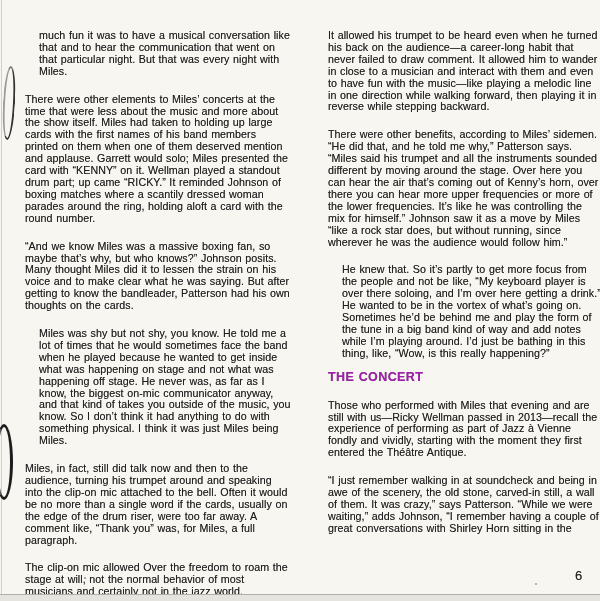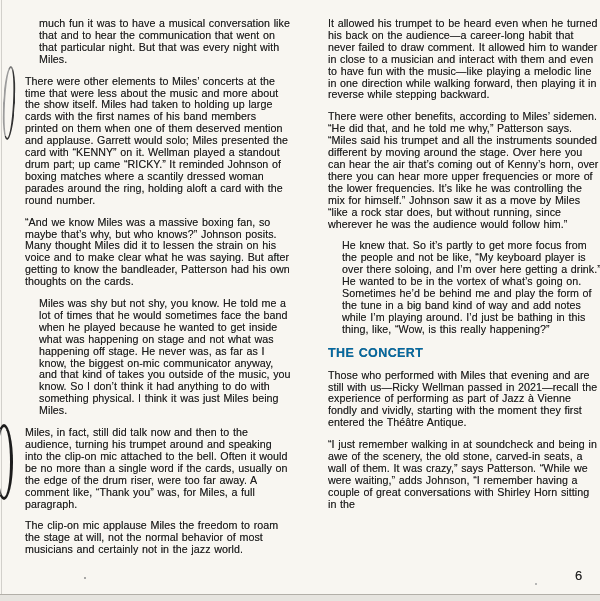--- a/index.html
+++ b/index.html
@@ -17,29 +17,29 @@
     color: #1e1e1e;
     font-size: 10.7px;
     line-height: 11.9px;
     letter-spacing: 0.05px;
     word-spacing: 0.6px;
     text-shadow: 0 0 0.5px rgba(30,30,30,0.55);
     text-align: left;
   }
   .col-left  { left: 25px;  width: 266px; }
   .col-right { left: 328px; width: 273px; }
-  .col p { margin: 4px 0 10px 0; }
+  .col p { margin: 16px 0 10px 0; }
   .col p.quote { margin-left: 14px; }
   .col h2.heading {
     font-size: 12.5px;
     line-height: 14px;
     font-weight: 700;
     letter-spacing: 0.4px;
     margin: 4px 0 10px 0;
-    color: #0369a1;
+    color: #a21caf;
   }
   .page-number {
     position: absolute;
     left: 575px;
     top: 568px;
     font-size: 13px;
     color: #222;
     text-shadow: 0 0 0.5px rgba(30,30,30,0.5);
   }
   
@@ -87,29 +87,29 @@
 </head>
 <body>
 
 <div class="page">
   <div class="col col-left">
       <p class="quote">much fun it was to have a musical conversation like that and to hear the communication that went on that particular night. But that was every night with Miles.</p>
       <p class="para">There were other elements to Miles’ concerts at the time that were less about the music and more about the show itself. Miles had taken to holding up large cards with the first names of his band members printed on them when one of them deserved mention and applause. Garrett would solo; Miles presented the card with “KENNY” on it. Wellman played a standout drum part; up came “RICKY.” It reminded Johnson of boxing matches where a scantily dressed woman parades around the ring, holding aloft a card with the round number.</p>
       <p class="para">“And we know Miles was a massive boxing fan, so maybe that’s why, but who knows?” Johnson posits. Many thought Miles did it to lessen the strain on his voice and to make clear what he was saying. But after getting to know the bandleader, Patterson had his own thoughts on the cards.</p>
       <p class="quote">Miles was shy but not shy, you know. He told me a lot of times that he would sometimes face the band when he played because he wanted to get inside what was happening on stage and not what was happening off stage. He never was, as far as I know, the biggest on-mic communicator anyway, and that kind of takes you outside of the music, you know. So I don’t think it had anything to do with something physical. I think it was just Miles being Miles.</p>
       <p class="para">Miles, in fact, still did talk now and then to the audience, turning his trumpet around and speaking into the clip-on mic attached to the bell. Often it would be no more than a single word if the cards, usually on the edge of the drum riser, were too far away. A comment like, “Thank you” was, for Miles, a full paragraph.</p>
-      <p class="para">The clip-on mic applause Miles the freedom to roam the stage at will, not the normal behavior of most musicians and certainly not in the jazz world.</p>
+      <p class="para">The clip-on mic allowed Over the freedom to roam the stage at will, not the normal behavior of most musicians and certainly not in the jazz world.</p>
     </div>
   <div class="col col-right">
       <p class="para">It allowed his trumpet to be heard even when he turned his back on the audience—a career-long habit that never failed to draw comment. It allowed him to wander in close to a musician and interact with them and even to have fun with the music—like playing a melodic line in one direction while walking forward, then playing it in reverse while stepping backward.</p>
       <p class="para">There were other benefits, according to Miles’ sidemen. “He did that, and he told me why,” Patterson says. “Miles said his trumpet and all the instruments sounded different by moving around the stage. Over here you can hear the air that’s coming out of Kenny’s horn, over there you can hear more upper frequencies or more of the lower frequencies. It’s like he was controlling the mix for himself.” Johnson saw it as a move by Miles “like a rock star does, but without running, since wherever he was the audience would follow him.”</p>
       <p class="quote">He knew that. So it’s partly to get more focus from the people and not be like, “My keyboard player is over there soloing, and I’m over here getting a drink.” He wanted to be in the vortex of what’s going on. Sometimes he’d be behind me and play the form of the tune in a big band kind of way and add notes while I’m playing around. I’d just be bathing in this thing, like, “Wow, is this really happening?”</p>
       <h2 class="heading">THE CONCERT</h2>
-      <p class="para">Those who performed with Miles that evening and are still with us—Ricky Wellman passed in 2021—recall the experience of performing as part of Jazz à Vienne fondly and vividly, starting with the moment they first entered the Théâtre Antique.</p>
-      <p class="para">“I just remember walking in at soundcheck and being in awe of the scenery, the old stone, carved-in seats, a wall of them. It was crazy,” says Patterson. “While we were waiting,” adds Johnson, “I remember having a couple of great conversations with Shirley Horn sitting in the</p>
+      <p class="para">Those who performed with Miles that evening and are still with us—Ricky Wellman passed in 2013—recall the experience of performing as part of Jazz à Vienne fondly and vividly, starting with the moment they first entered the Théâtre Antique.</p>
+      <p class="para">“I just remember walking in at soundcheck and being in awe of the scenery, the old stone, carved-in still, a wall of them. It was crazy,” says Patterson. “While we were waiting,” adds Johnson, “I remember having a couple of great conversations with Shirley Horn sitting in the</p>
     </div>
 
   <div class="page-number">6</div>
 
   <div class="page-edge-left"></div>
   <div class="staple staple-top"></div>
   <div class="staple staple-bottom"></div>
   <div class="scan-edge-bottom"></div>
   <div class="speck speck-1"></div>
   <div class="speck speck-2"></div>

